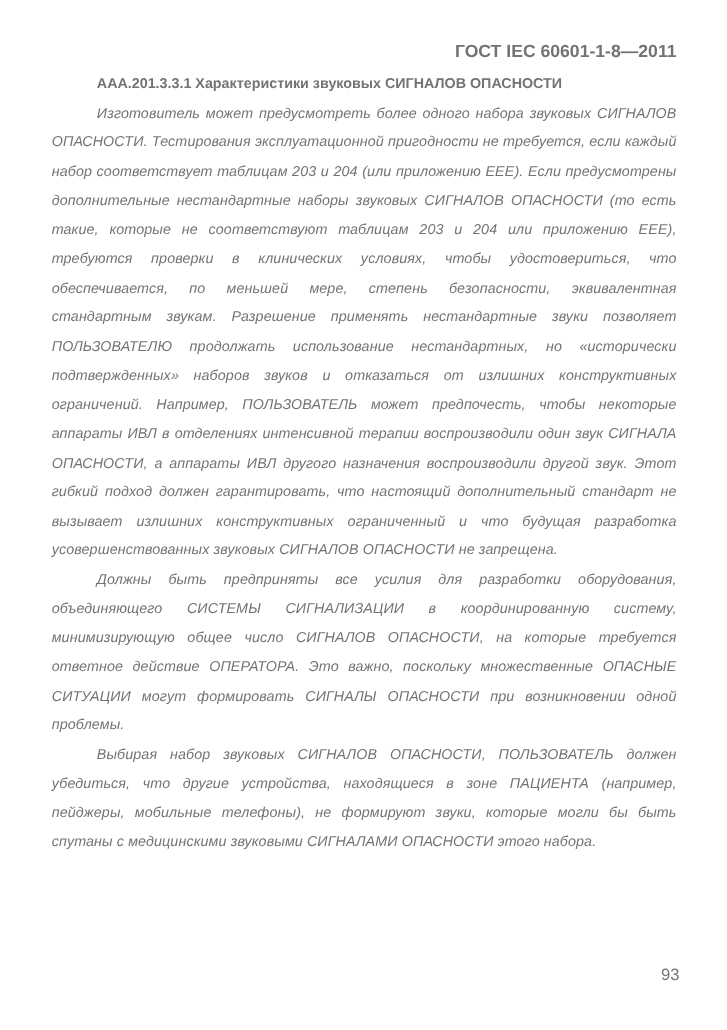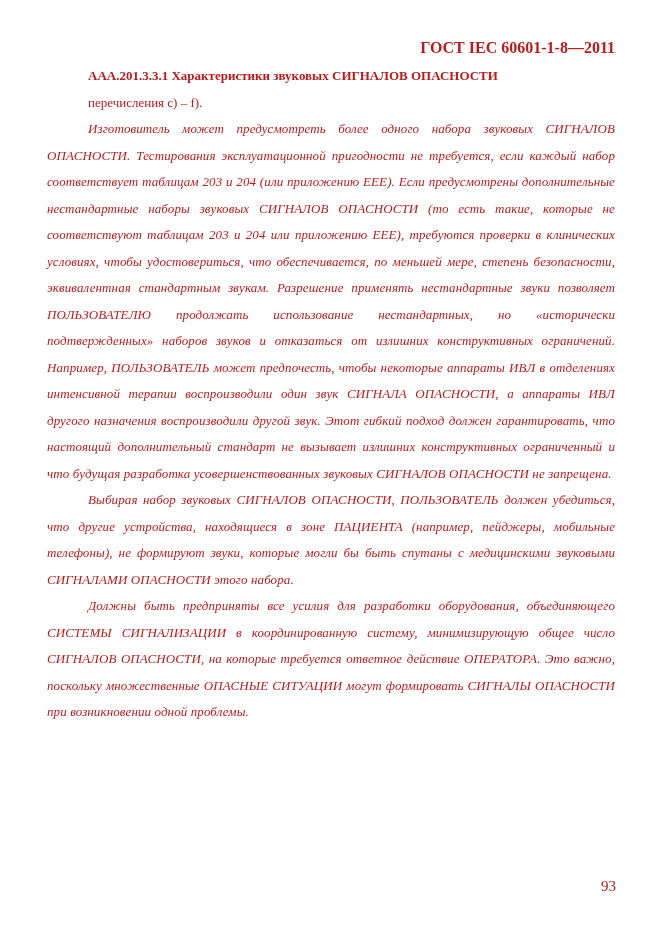--- a/index.html
+++ b/index.html
@@ -5,22 +5,22 @@
   html, body {
     margin: 0;
     padding: 0;
     background: #ffffff;
   }
   .page {
     position: relative;
     width: 661px;
     height: 936px;
     background: #ffffff;
-    color: #b91c1c;
-    font-family: Liberation Serif, serif;
+    color: #737373;
+    font-family: Liberation Sans, sans-serif;
     overflow: hidden;
   }
   .doc-header {
     position: absolute;
     top: 39px;
     right: 46px;
     font-size: 16px;
     font-weight: 700;
     white-space: nowrap;
   }
@@ -57,21 +57,20 @@
 </style>
 </head>
 <body>
 
 <div class="page">
 
   <div class="doc-header">ГОСТ IEC 60601-1-8—2011</div>
 
   <div class="content">
     <p class="section-heading">ААА.201.3.3.1 Характеристики звуковых СИГНАЛОВ ОПАСНОСТИ</p>
-    <p class="section-subheading">перечисления c) – f).</p>
     <p class="body-para">Изготовитель может предусмотреть более одного набора звуковых СИГНАЛОВ ОПАСНОСТИ. Тестирования эксплуатационной пригодности не требуется, если каждый набор соответствует таблицам 203 и 204 (или приложению ЕЕЕ). Если предусмотрены дополнительные нестандартные наборы звуковых СИГНАЛОВ ОПАСНОСТИ (то есть такие, которые не соответствуют таблицам 203 и 204 или приложению ЕЕЕ), требуются проверки в клинических условиях, чтобы удостовериться, что обеспечивается, по меньшей мере, степень безопасности, эквивалентная стандартным звукам. Разрешение применять нестандартные звуки позволяет ПОЛЬЗОВАТЕЛЮ продолжать использование нестандартных, но «исторически подтвержденных» наборов звуков и отказаться от излишних конструктивных ограничений. Например, ПОЛЬЗОВАТЕЛЬ может предпочесть, чтобы некоторые аппараты ИВЛ в отделениях интенсивной терапии воспроизводили один звук СИГНАЛА ОПАСНОСТИ, а аппараты ИВЛ другого назначения воспроизводили другой звук. Этот гибкий подход должен гарантировать, что настоящий дополнительный стандарт не вызывает излишних конструктивных ограниченный и что будущая разработка усовершенствованных звуковых СИГНАЛОВ ОПАСНОСТИ не запрещена.</p>
+    <p class="body-para">Должны быть предприняты все усилия для разработки оборудования, объединяющего СИСТЕМЫ СИГНАЛИЗАЦИИ в координированную систему, минимизирующую общее число СИГНАЛОВ ОПАСНОСТИ, на которые требуется ответное действие ОПЕРАТОРА. Это важно, поскольку множественные ОПАСНЫЕ СИТУАЦИИ могут формировать СИГНАЛЫ ОПАСНОСТИ при возникновении одной проблемы.</p>
     <p class="body-para">Выбирая набор звуковых СИГНАЛОВ ОПАСНОСТИ, ПОЛЬЗОВАТЕЛЬ должен убедиться, что другие устройства, находящиеся в зоне ПАЦИЕНТА (например, пейджеры, мобильные телефоны), не формируют звуки, которые могли бы быть спутаны с медицинскими звуковыми СИГНАЛАМИ ОПАСНОСТИ этого набора.</p>
-    <p class="body-para">Должны быть предприняты все усилия для разработки оборудования, объединяющего СИСТЕМЫ СИГНАЛИЗАЦИИ в координированную систему, минимизирующую общее число СИГНАЛОВ ОПАСНОСТИ, на которые требуется ответное действие ОПЕРАТОРА. Это важно, поскольку множественные ОПАСНЫЕ СИТУАЦИИ могут формировать СИГНАЛЫ ОПАСНОСТИ при возникновении одной проблемы.</p>
   </div>
 
   <div class="page-number">93</div>
 
 </div>
 
 </body></html>

